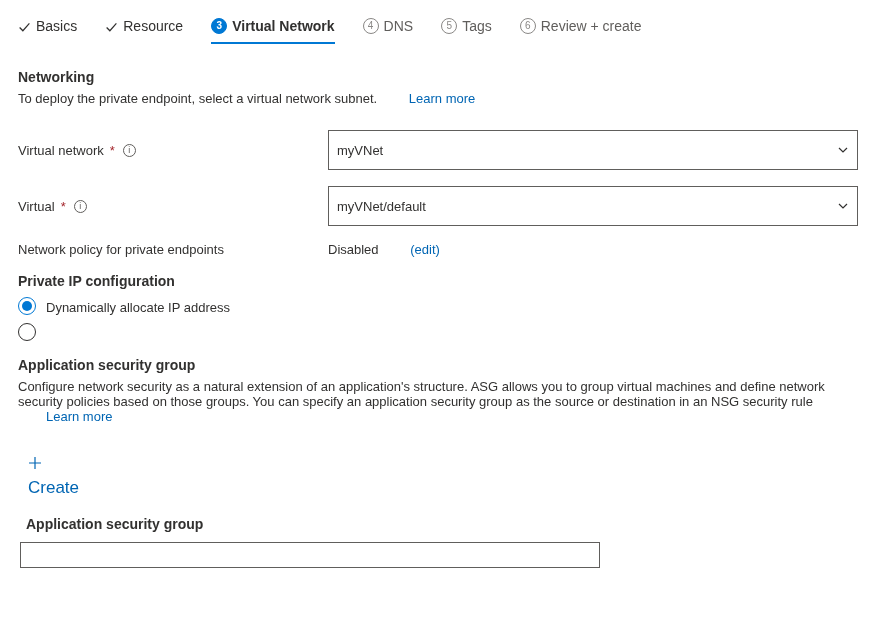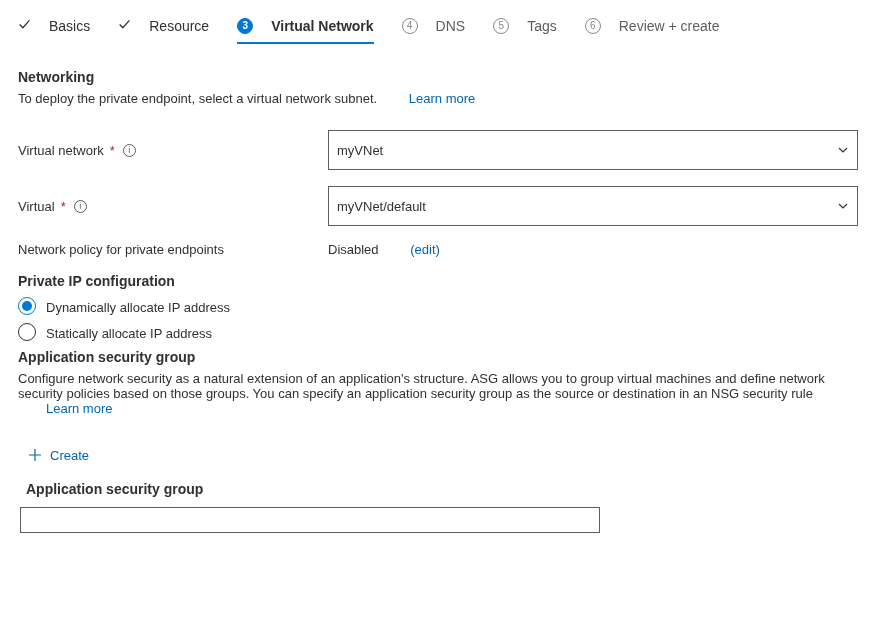--- a/index.html
+++ b/index.html
@@ -15,22 +15,22 @@
   
   .tabs {
     display: flex;
     gap: 28px;
     border-bottom: 1px solid transparent;
     margin-bottom: 26px;
     align-items: center;
   }
   .tab {
     display: flex;
-    align-items: flex-start;
-    gap: 18px;
+    align-items: flex-end;
+    gap: 5px;
     padding: 6px 0 8px 0;
     cursor: pointer;
     color: #605e5c;
     font-size: 14px;
   }
   .tab.completed { color: #323130; }
   .tab.active {
     color: #323130;
     font-weight: 600;
     border-bottom: 2px solid #0078d4;
@@ -38,21 +38,21 @@
   }
   .tab .check-icon svg { width:13px; height:13px; display:block; }
   .step-circle {
     width: 16px; height: 16px; border-radius: 50%;
     border: 1px solid #8a8886; color: #8a8886;
     display: inline-flex; align-items: center; justify-content: center;
     font-size: 10px; line-height: 1;
   }
   .step-circle.filled { background:#0078d4; border-color:#0078d4; color:#fff; }
 
-  h4.section-title { font-size: 14px; font-weight:600; margin: 8px 0 6px 0; }
+  h4.section-title { font-size: 14px; font-weight:600; margin: 16px 0 6px 0; }
   .desc { color:#323130; font-size:13px; margin-bottom: 24px; }
   a.link { color:#0065b3; text-decoration:none; cursor:pointer;padding-left:28px; }
 
   .form-row { display:flex; align-items:center; margin-bottom: 16px; }
   .form-label-col { width: 310px; display:flex; align-items:center; gap:4px; font-size:13px; color:#323130;}
   .req { color:#a4262c; margin-left:2px; }
   .info-icon {
     width:13px; height:13px; display:inline-flex; align-items:center; justify-content:center;
     border:1px solid #605e5c; border-radius:50%; font-size:9px; color:#605e5c;
     cursor: default; margin-left:4px;
@@ -74,21 +74,21 @@
     display:inline-flex; align-items:center; justify-content:center;
   }
   .radio.selected { border-color:#0078d4; }
   .radio.selected::after {
     content:""; width:10px; height:10px; border-radius:50%; background:#0078d4;
   }
 
   .create-btn {
     display:inline-flex; align-items:flex-start; gap:8px;
     padding:4px 6px; margin:22px 0 14px 4px; cursor:pointer;
-    color:#0065b3; font-size:13px;
+    color:#0065b3; font-size:17px;flex-direction:column;
   }
   .plus-icon svg { width:14px; height:14px; display:block; }
 
   .asg-label { font-weight:600; font-size:14px; margin: 0 0 10px 8px; }
   .asg-dropdown {
     width: 580px; height:26px; border:1px solid #605e5c; background:#fff;
     display:flex; align-items:center; justify-content:flex-end;
     padding:0 8px; cursor:pointer; margin-left:2px;
   }
 </style>
@@ -182,21 +182,20 @@
 
 
 <h4 class="section-title section-gap">Private IP configuration</h4>
 
 <div class="radio-row">
   <span class="radio selected"></span>
   <span>Dynamically allocate IP address</span>
 </div>
 <div class="radio-row">
   <span class="radio"></span>
-  <span>Statically allocate IP address</span>
 </div>
 
 
 <h4 class="section-title section-gap">Application security group</h4>
 <div class="desc" style="margin-bottom:6px;">
   <span>Configure network security as a natural extension of an application's structure. ASG allows you to group virtual machines and define network security policies based on those groups. You can specify an application security group as the source or destination in an NSG security rule  </span>
   <a class="link">Learn more</a>
 </div>
 
 <div class="create-btn">

